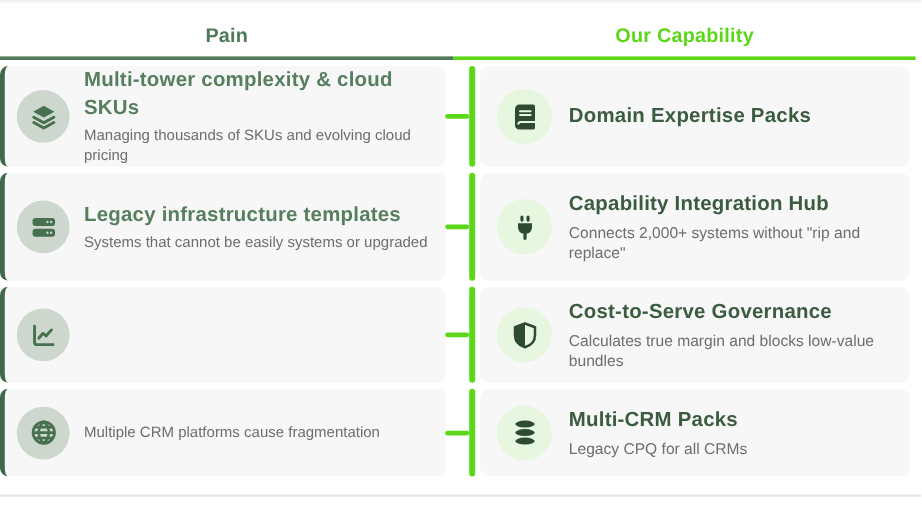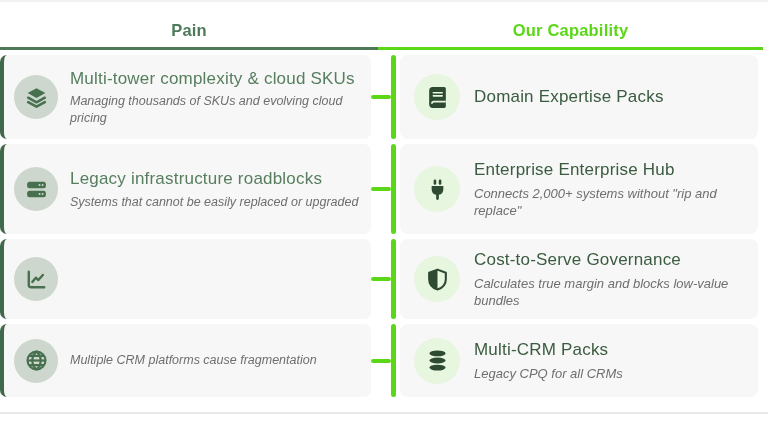--- a/index.html
+++ b/index.html
@@ -45,24 +45,24 @@
   .bracket{width:5px;background:var(--lime);border-radius:3px;flex:none;}
   .cap-card{flex:1;margin-left:4px;border-radius:8px;padding:8px 10px 8px 14px;gap:14px;}
 
   .icon-circle{border-radius:50%;display:flex;align-items:center;justify-content:center;flex:none;}
   .pain-card .icon-circle{width:44px;height:44px;background:var(--pain-circle);color:var(--pain-glyph);}
   .cap-card  .icon-circle{width:46px;height:46px;background:var(--cap-circle);color:var(--cap-glyph);}
   .icon-circle svg{width:25px;height:25px;display:block;}
 
   .texts{display:flex;flex-direction:column;gap:3px;}
   .pain-card .texts{max-width:294px;}
-  .title{font-weight:normal;font-size:17px;line-height:1.35;letter-spacing:.2px;}
+  .title{font-weight:bold;font-size:17px;line-height:1.35;letter-spacing:.2px;}
   .pain-card .title{color:var(--pain-title);}
   .cap-card  .title{color:var(--cap-title);}
-  .desc{font-size:12.5px;line-height:1.32;color:var(--desc);font-style:italic;}
+  .desc{font-size:12.5px;line-height:1.32;color:var(--desc);}
   .cap-card .desc{font-size:13px;}
 
   .bottom-divider{position:absolute;left:0;right:0;bottom:9px;height:2px;background:var(--divider);}
 </style>
 </head>
 <body>
 
 <div class="page">
 
   <div class="header-row">
@@ -113,36 +113,36 @@
           <svg viewBox="0 0 24 24" fill="currentColor">
             <rect x="3" y="4.5" width="18" height="6.4" rx="2.4"></rect>
             <rect x="3" y="13.1" width="18" height="6.4" rx="2.4"></rect>
             <circle cx="14.9" cy="7.7" r="0.95" fill="#cdd7cd"></circle>
             <circle cx="17.8" cy="7.7" r="0.95" fill="#cdd7cd"></circle>
             <circle cx="14.9" cy="16.3" r="0.95" fill="#cdd7cd"></circle>
             <circle cx="17.8" cy="16.3" r="0.95" fill="#cdd7cd"></circle>
           </svg>
         </div>
         <div class="texts">
-          <div class="title">Legacy infrastructure roadblocks</div>
-          <div class="desc">Systems that cannot be easily replaced or upgraded</div>
+          <div class="title">Legacy infrastructure templates</div>
+          <div class="desc">Systems that cannot be easily systems or upgraded</div>
         </div>
       </div>
       <div class="connector"></div>
       <div class="bracket"></div>
       <div class="card cap-card">
         <div class="icon-circle">
           <svg viewBox="0 0 24 24" fill="currentColor">
             <rect x="8.3" y="2.4" width="2.5" height="5" rx="1.25"></rect>
             <rect x="13.2" y="2.4" width="2.5" height="5" rx="1.25"></rect>
             <path d="M6.4 8.6h11.2v3.1a5.6 5.6 0 0 1-4.3 5.45V20.7a1.3 1.3 0 0 1-2.6 0v-3.55A5.6 5.6 0 0 1 6.4 11.7z"></path>
           </svg>
         </div>
         <div class="texts">
-          <div class="title">Enterprise Enterprise Hub</div>
+          <div class="title">Capability Integration Hub</div>
           <div class="desc">Connects 2,000+ systems without "rip and replace"</div>
         </div>
       </div>
     </div>
 
     <div class="row r3">
       <div class="card pain-card">
         <div class="icon-circle">
           <svg viewBox="0 0 24 24" fill="none" stroke="currentColor" stroke-width="2.3" stroke-linecap="round" stroke-linejoin="round">
             <path d="M4.6 4.6v12.8a2 2 0 0 0 2 2h12.8"></path>

